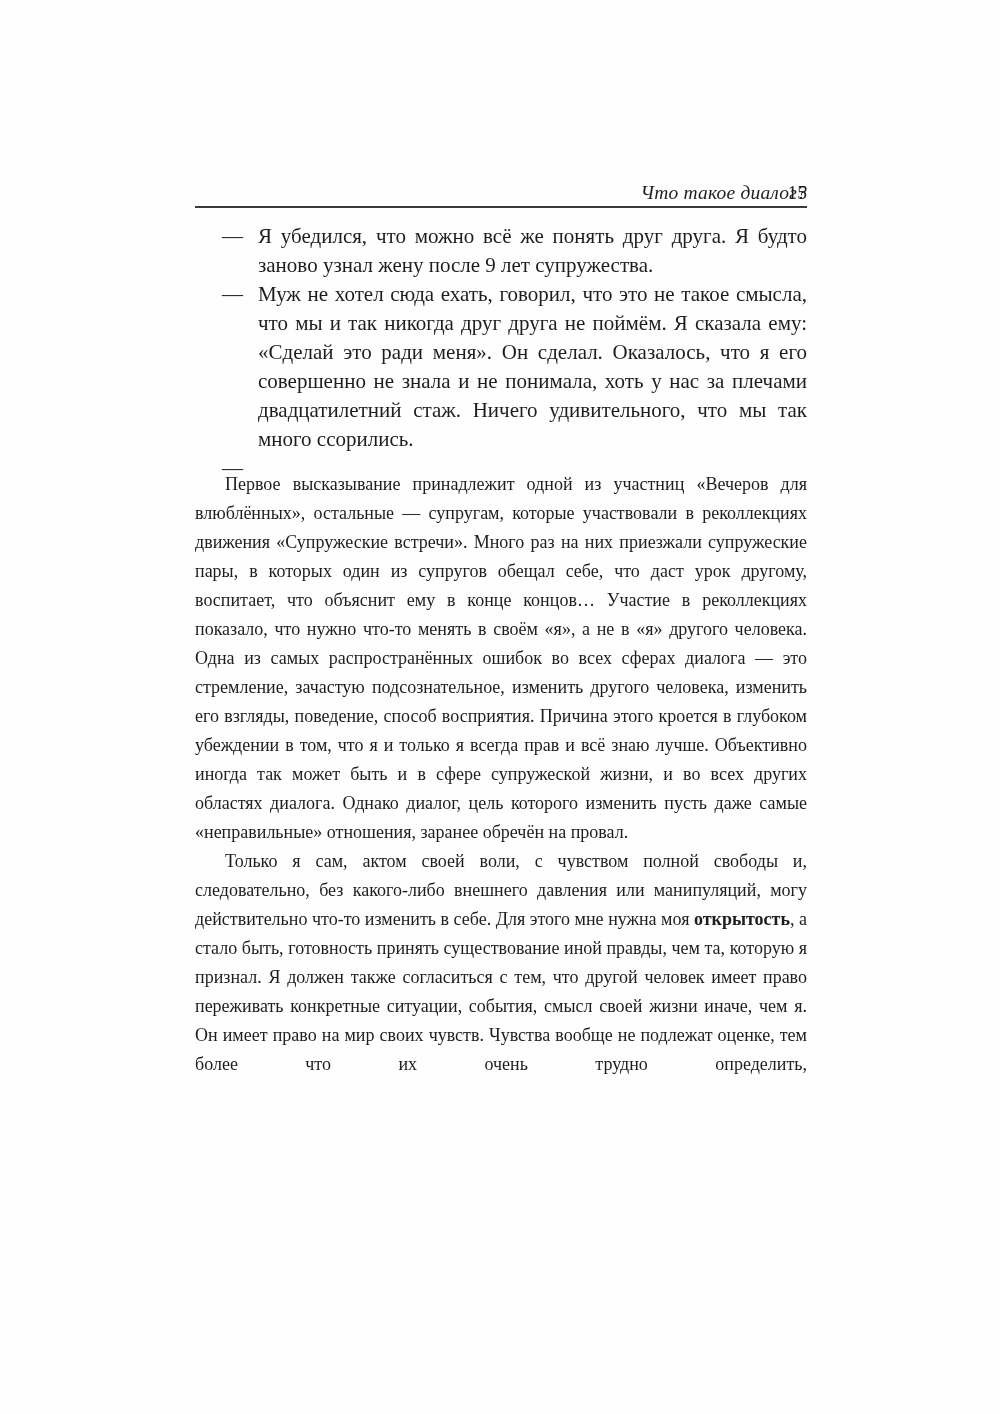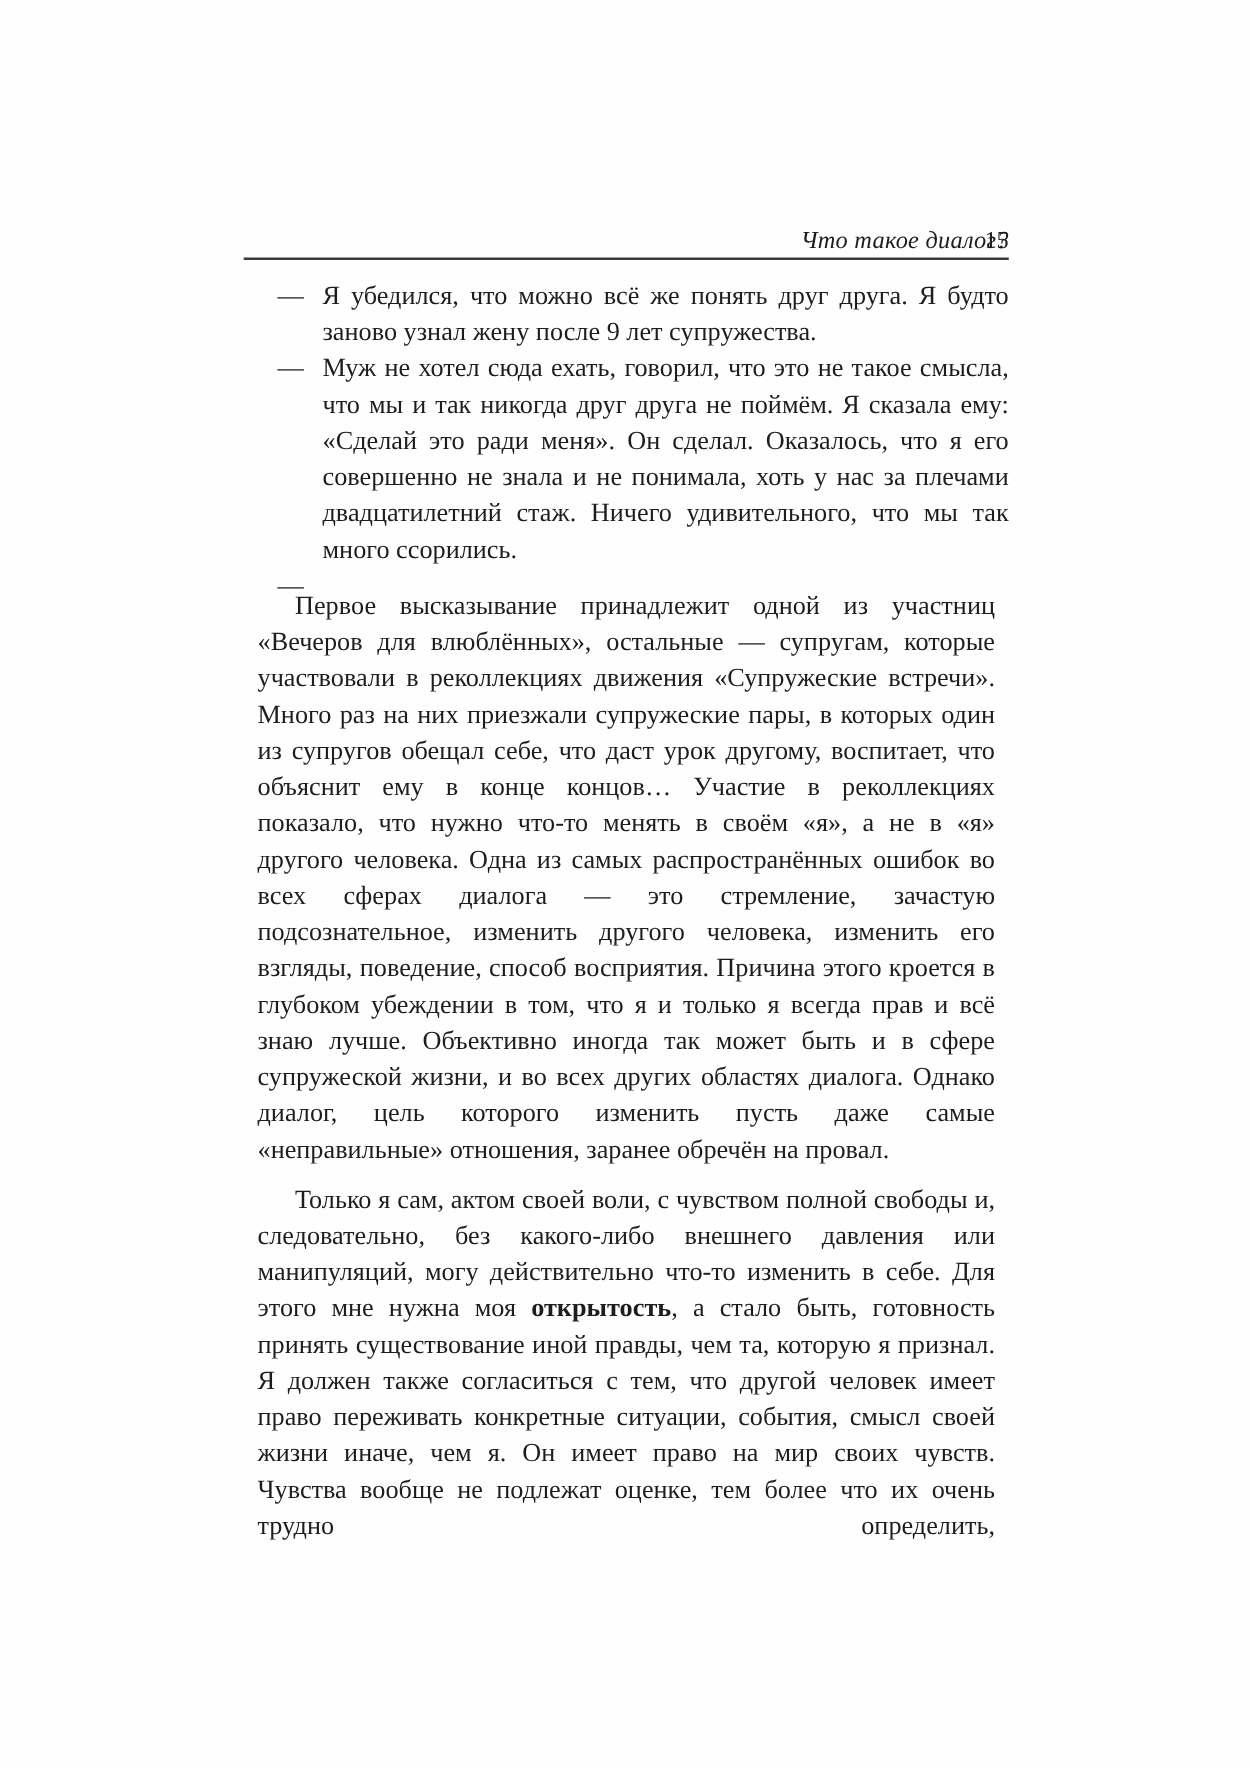--- a/index.html
+++ b/index.html
@@ -58,22 +58,22 @@
   }
   .quote .dash {
     position: absolute;
     left: 27px;
     top: 0;
   }
   .bodytext {
     margin-top: 16px;
   }
   .bodytext p {
-    margin: 11px;
-    font-size: 21px;
+    margin: 0;
+    font-size: 18px;
     line-height: 29px;
     text-align: justify;
     text-indent: 30px;
     hyphens: auto;
   }
   .bodytext p.cont {
     text-align-last: justify;
   }
   .bodytext strong {
     font-weight: bold;

